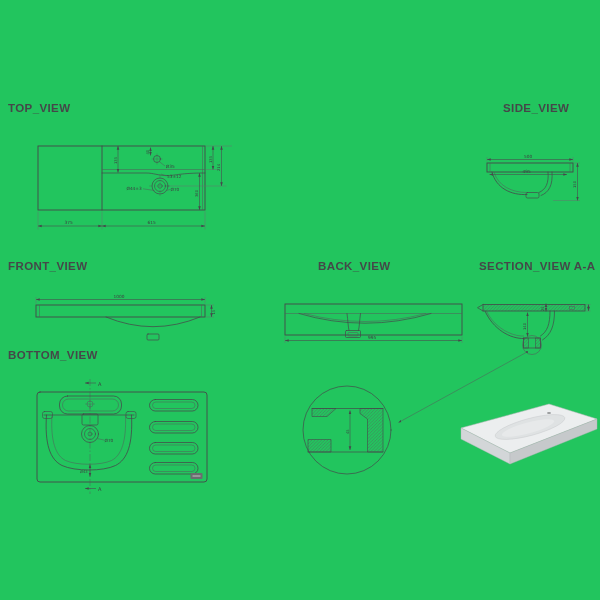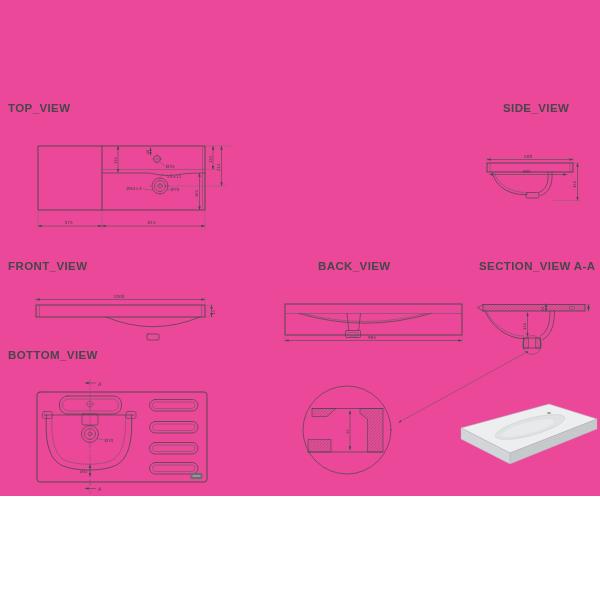--- a/index.html
+++ b/index.html
@@ -1,16 +1,16 @@
 <!DOCTYPE html>
 <html><head>
 <meta charset="utf-8">
 <style>
   html,body{margin:0;padding:0;background:#ffffff;}
-  .sheet{position:relative;width:600px;height:496px;background:#ec4899;overflow:hidden;
+  .sheet{position:relative;width:600px;height:600px;background:#22c55e;overflow:hidden;
          font-family:"Liberation Sans",sans-serif;}
   svg{display:block}
   .title{font:600 11.5px "Liberation Sans",sans-serif;fill:#454749;letter-spacing:.4px}
   .geo{stroke:#45484a;fill:none;stroke-width:.9;stroke-linecap:round}
   .thin{stroke:#55585a;fill:none;stroke-width:.5}
   .cl{stroke:#55585a;fill:none;stroke-width:.45;stroke-dasharray:7 2 1.5 2}
   .ext{stroke:#6b6e70;fill:none;stroke-width:.45}
   .dim{stroke:#4a4d4f;fill:none;stroke-width:.6}
   .dimtxt{font:4.3px "DejaVu Sans",sans-serif;fill:#3c3f41}
   .dimtxt-s{font:3.7px "DejaVu Sans",sans-serif;fill:#3c3f41}

